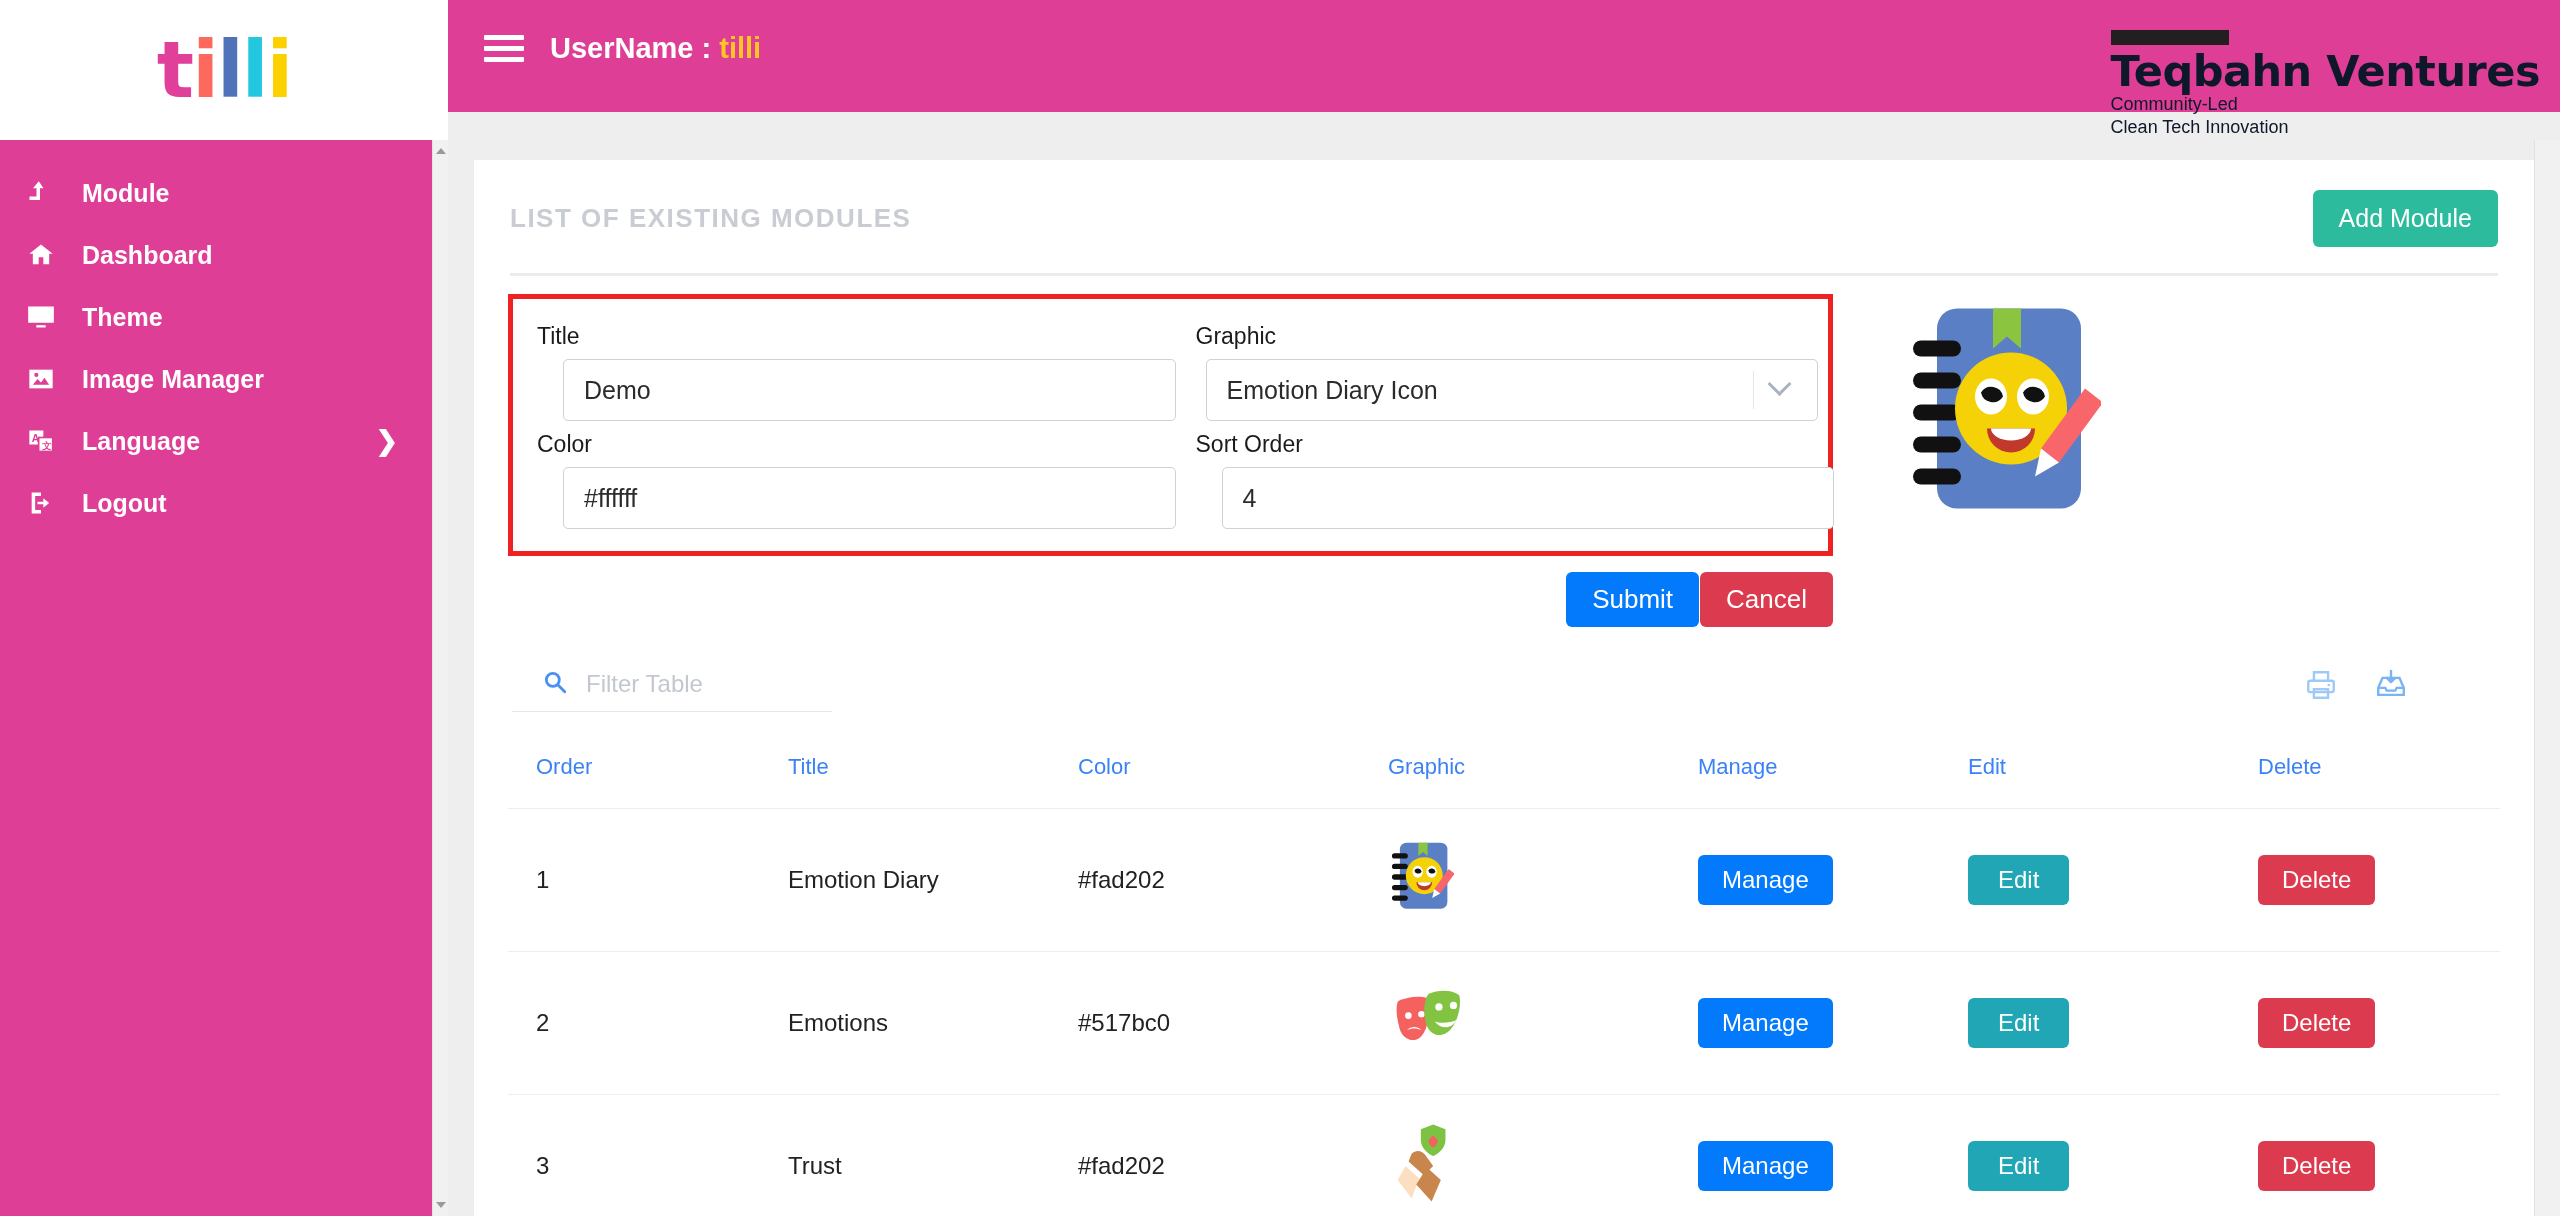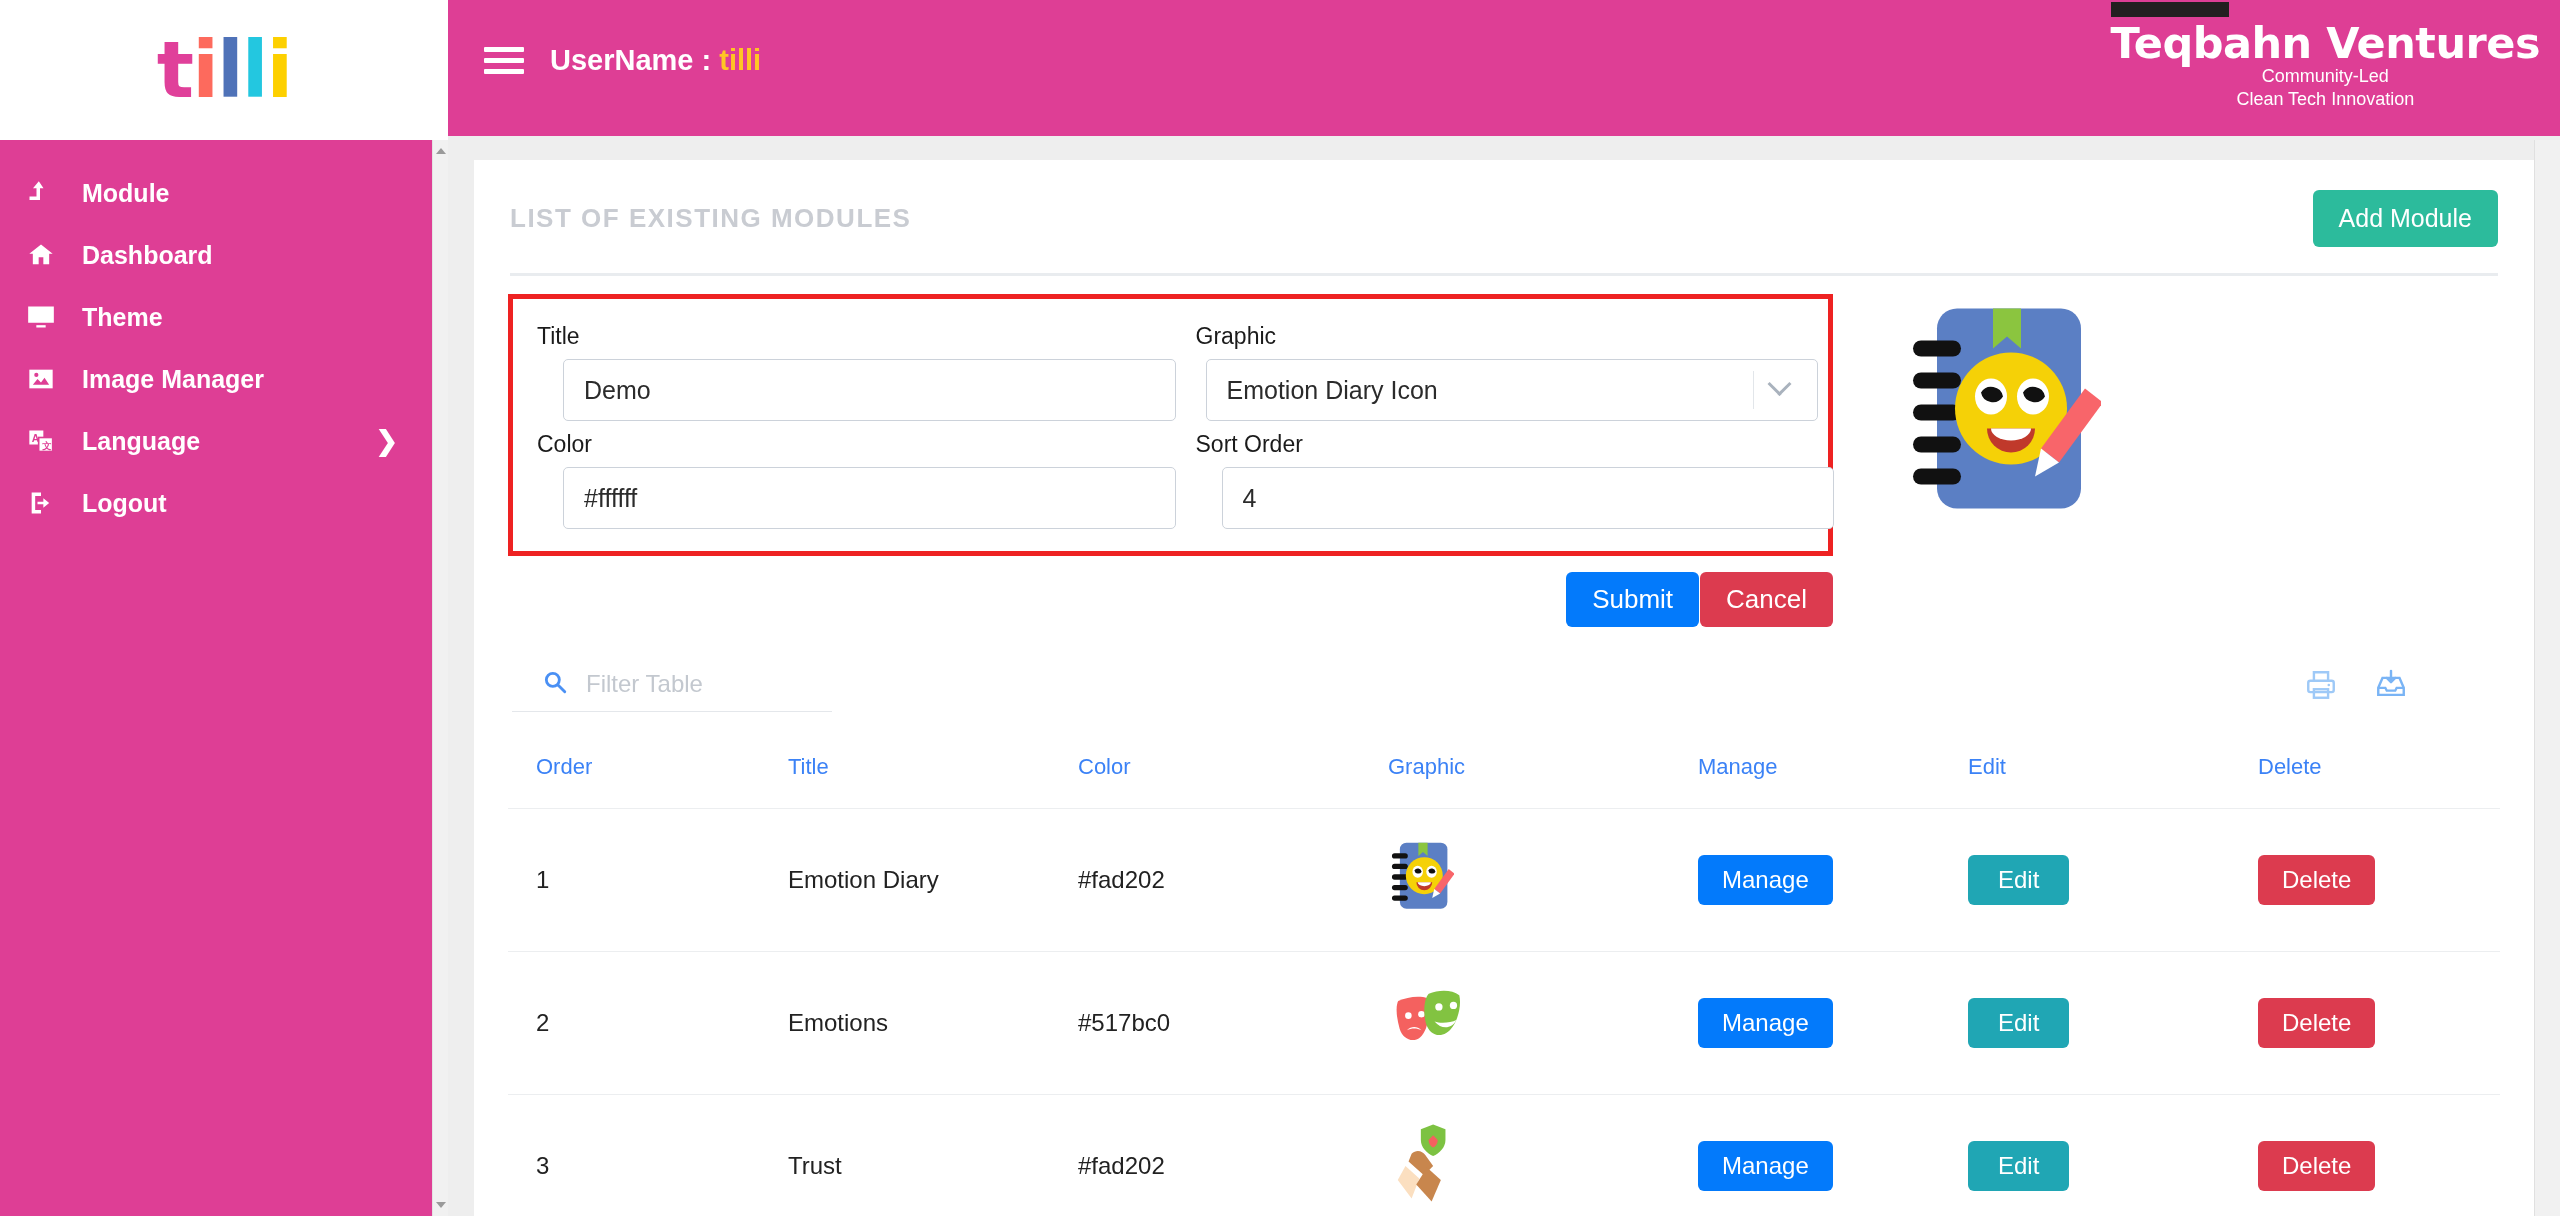--- a/index.html
+++ b/index.html
@@ -57,32 +57,32 @@
     position: absolute; left: 50%; transform: translateX(-50%);
     width: 0; height: 0; border-left: 5px solid transparent;
     border-right: 5px solid transparent;
   }
   .sb-arrow.up { top: 8px; border-bottom: 6px solid #9a9a9a; }
   .sb-arrow.down { bottom: 8px; border-top: 6px solid #9a9a9a; }
 
   
   .main { flex: 1; position: relative; height: 1216px; background: #eeeeee; }
   .topbar {
-    height: 136px; background: #de3e95; display: flex;
+    height: 112px; background: #de3e95; display: flex;
     align-items: center; padding: 0 0 15px 36px; position: relative;
   }
   .hamburger { width: 40px; cursor: pointer; }
   .hamburger div { height: 5px; background: #fff; margin: 6px 0; border-radius: 1px; }
   .username {
     margin-left: 26px; color: #ffffff; font-size: 29px; font-weight: bold;
   }
   .username .uval { color: #ffc524; }
   .brand {
-    position: absolute; right: 20px; top: 2px; text-align: center;
-    color: #ffffff;
+    position: absolute; right: 20px; top: 30px; text-align: left;
+    color: #0f172a;
   }
   .brand-bar { width: 118px; height: 15px; background: #231f20; margin-bottom: 5px; }
   .brand-name {
     font-size: 43px; font-weight: bold; line-height: 1;
     font-family: "DejaVu Sans", sans-serif; letter-spacing: -0.5px;
   }
   .brand-sub { font-size: 18px; line-height: 1.25; }
 
   .content-wrap {
     position: absolute; top: 140px; left: 0; right: 26px; bottom: 0;

